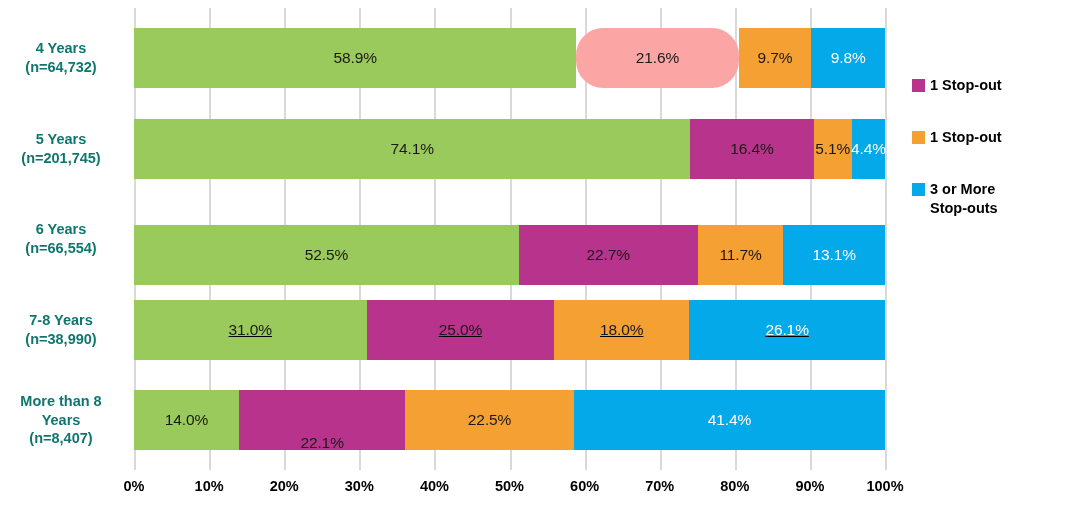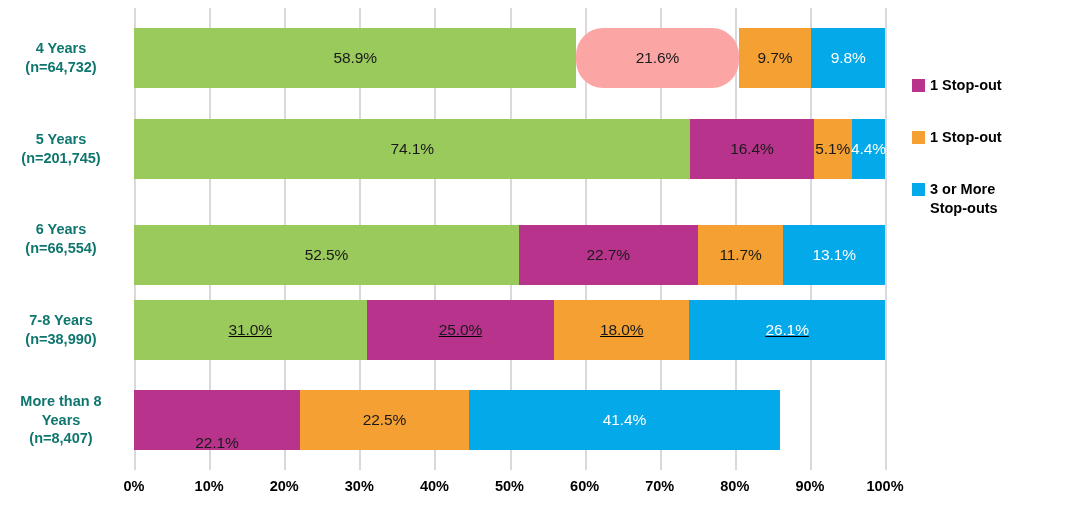--- a/index.html
+++ b/index.html
@@ -156,20 +156,23 @@
             <span class="seg-label lbl-dark">25.0%</span>
           </div>
           <div class="seg" style="width: 135.18px; background: rgb(244, 160, 50);">
             <span class="seg-label lbl-dark">18.0%</span>
           </div>
           <div class="seg" style="width: 196.011px; background: rgb(3, 169, 232);">
             <span class="seg-label lbl-light">26.1%</span>
           </div>
         </div>
         <div class="row" style="top: 382px;">
+          <div class="seg" style="width: 105.14px; background: rgb(155, 202, 92);">
+            <span class="seg-label lbl-dark">14.0%</span>
+          </div>
           <div class="seg" style="width: 165.971px; background: rgb(184, 51, 140); align-items: flex-end;">
             <span class="seg-label lbl-dark">22.1%</span>
           </div>
           <div class="seg" style="width: 168.975px; background: rgb(244, 160, 50);">
             <span class="seg-label lbl-dark">22.5%</span>
           </div>
           <div class="seg" style="width: 310.914px; background: rgb(3, 169, 232);">
             <span class="seg-label lbl-light">41.4%</span>
           </div>
         </div>

